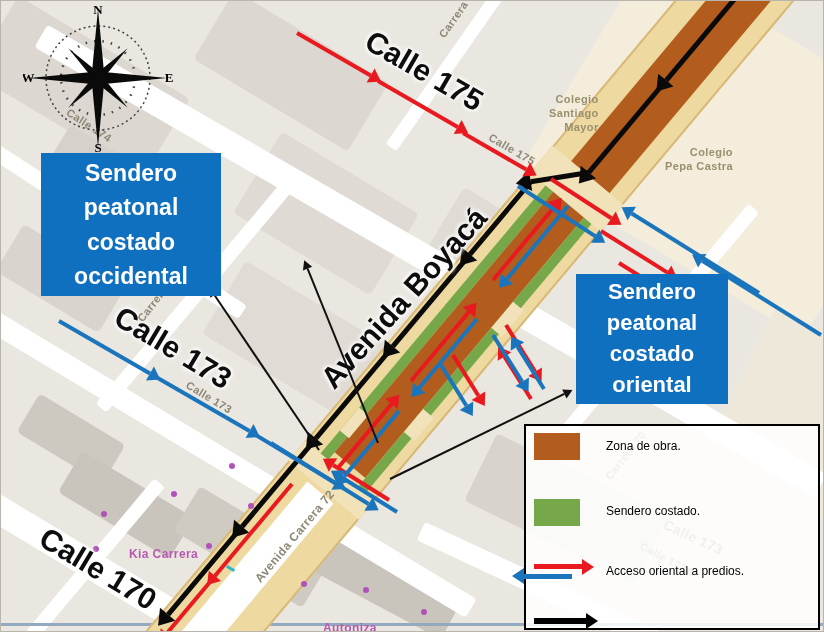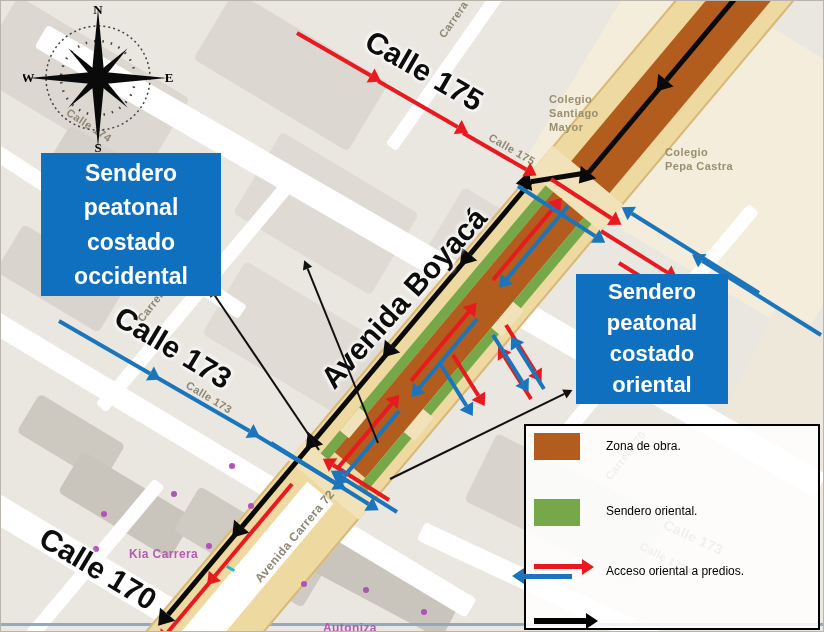--- a/index.html
+++ b/index.html
@@ -28,21 +28,21 @@
   .a-blue{background:#1b75bc;color:#1b75bc;height:4px;}
   .a-black{background:#0a0a0a;color:#0a0a0a;height:5px;z-index:3;}
   .a-black::after{border-width:10px 0 10px 15px;}
   .a-lead{background:#111;color:#111;height:2px;z-index:4;}
   .a-lead::after{border-width:5px 0 5px 9px;}
   
   .bigstreet{position:absolute;z-index:3;font-weight:800;font-size:30px;color:#0d0d0d;
              white-space:nowrap;text-shadow:0 0 5px #fff,0 0 5px #fff,0 0 5px #fff;}
   .mlabel{position:absolute;z-index:3;color:#8e8775;font-size:11px;font-weight:700;
           letter-spacing:.4px;white-space:pre-line;line-height:1.25;}
-  .mlabel.olive{color:#98906e;text-align:left;}
+  .mlabel.olive{color:#98906e;text-align:right;}
   .mlabel.purple{color:#b75bb0;font-size:12px;}
   
   .callout{position:absolute;z-index:5;background:#1070c0;color:#fff;font-weight:700;
            font-size:23px;line-height:1.5;text-align:center;display:flex;
            align-items:center;justify-content:center;white-space:pre-line;}
   
   #legend{position:absolute;left:523px;top:423px;width:296px;height:206px;z-index:6;
           background:rgba(255,255,255,.87);border:2px solid #000;box-sizing:border-box;
           padding:7px 6px 4px 8px;display:flex;flex-direction:column;justify-content:space-between;}
   .lrow{display:flex;align-items:center;gap:10px;}
@@ -224,21 +224,21 @@
     <div class="lrow">
       <div class="licon">
           <div class="swatch zona"></div>
         </div>
       <div class="llabel">Zona de obra.</div>
     </div>
     <div class="lrow">
       <div class="licon">
           <div class="swatch verde"></div>
         </div>
-      <div class="llabel">Sendero oriental.</div>
+      <div class="llabel">Sendero costado.</div>
     </div>
     <div class="lrow">
       <div class="licon">
         <div class="legarrow leg-red"></div>
         <div class="legarrow leg-blue"></div>
       </div>
       <div class="llabel" style="width:215px;">Acceso oriental a predios.</div>
     </div>
     <div class="lrow">
       <div class="licon">

